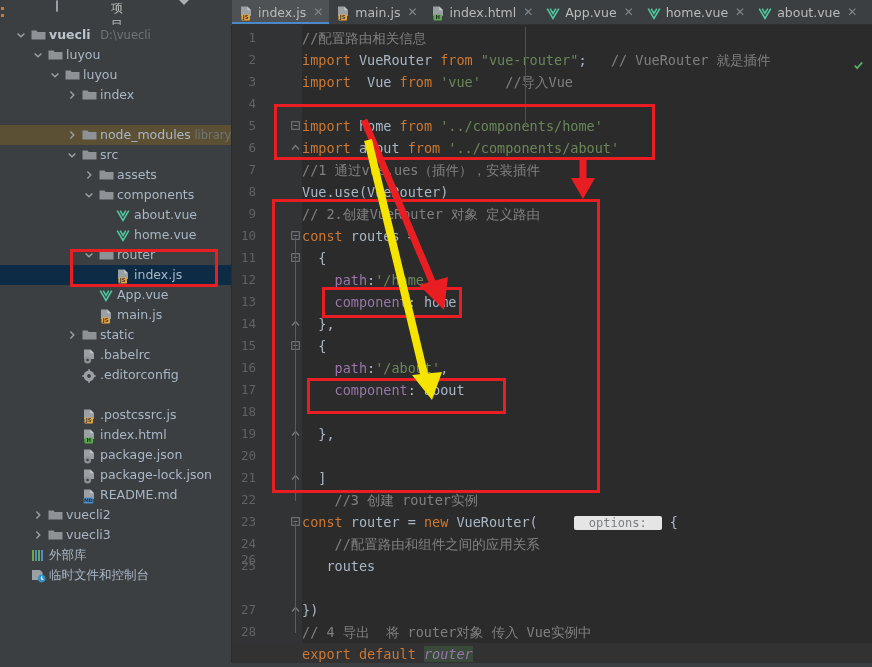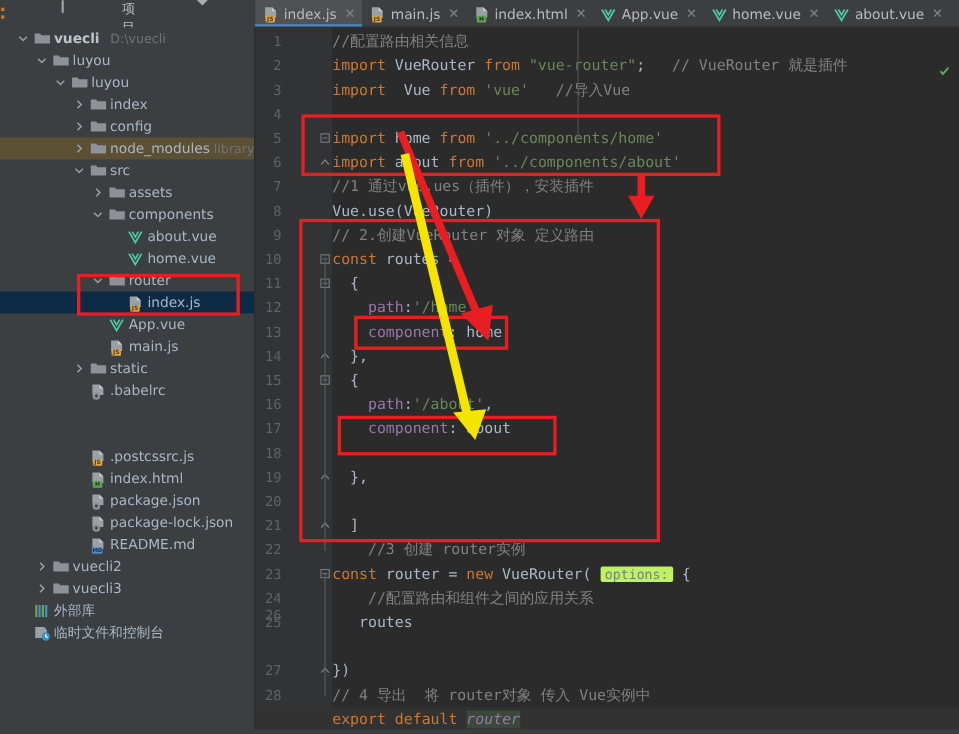--- a/index.html
+++ b/index.html
@@ -176,21 +176,21 @@
     white-space: pre;
     color: #a9b7c6;
   }
   .cline.hl { background: #323232; width: 802px; left: -70px; padding-left: 70px; }
   
   .kw   { color: #cc7832; }
   .str  { color: #6a8759; }
   .cmt  { color: #808080; text-align: center; }
   .prop { color: #9876aa; }
   .ident-hl2 { background: #3a4a3a; color: #9876aa; font-style: italic; }
-  .hint { background: #bef264; color: #7a7d80; border-radius: 2px; padding: 0 4px; font-size: 12px; }
+  .hint { background: #e5e5e5; color: #7a7d80; border-radius: 2px; padding: 0 15px; font-size: 12px; margin-left: 28px; }
 
   
   .iguide {
     position: absolute;
     width: 1px;
     background: #4f5254;
   }
 
   
   .fold {
@@ -325,31 +325,20 @@
           <span class="arrow" style="left: 67px; top: 5px;">
             <svg width="10" height="10" viewBox="0 0 10 10">
               <polyline points="3.4,1.6 6.8,5 3.4,8.4" fill="none" stroke="#9aa0a4" stroke-width="1.4"></polyline>
             </svg>
           </span>
           <span class="ico" style="width: 15px; height: 12px; left: 82px; top: 4px;"><svg width="15" height="12" viewBox="0 0 15 12">
               <path fill="#8d9296" d="M0.5 1.5h5l1.2 1.6H14.5v7.4H0.5z"></path>
             </svg></span>
           <span class="label" style="left: 100px; top: 2px;">index</span>
         </div>
-        <div class="row" style="top: 80px; position: absolute; left: 0px; width: 231px;">
-          <span class="arrow" style="left: 67px; top: 5px;">
-            <svg width="10" height="10" viewBox="0 0 10 10">
-              <polyline points="3.4,1.6 6.8,5 3.4,8.4" fill="none" stroke="#9aa0a4" stroke-width="1.4"></polyline>
-            </svg>
-          </span>
-          <span class="ico" style="width: 15px; height: 12px; left: 82px; top: 4px;"><svg width="15" height="12" viewBox="0 0 15 12">
-              <path fill="#8d9296" d="M0.5 1.5h5l1.2 1.6H14.5v7.4H0.5z"></path>
-            </svg></span>
-          <span class="label" style="left: 100px; top: 2px;">config</span>
-        </div>
         <div class="row hl" style="top: 100px; position: absolute; left: 0px; width: 231px;">
           <span class="arrow" style="left: 67px; top: 5px;">
             <svg width="10" height="10" viewBox="0 0 10 10">
               <polyline points="3.4,1.6 6.8,5 3.4,8.4" fill="none" stroke="#9aa0a4" stroke-width="1.4"></polyline>
             </svg>
           </span>
           <span class="ico" style="width: 15px; height: 12px; left: 82px; top: 4px;"><svg width="15" height="12" viewBox="0 0 15 12">
               <path fill="#8d9296" d="M0.5 1.5h5l1.2 1.6H14.5v7.4H0.5z"></path>
             </svg></span>
           <span class="label" style="left: 100px; top: 2px;">node_modules</span>
@@ -450,20 +439,33 @@
           <span class="label" style="left: 100px; top: 2px;">static</span>
         </div>
         <div class="row" style="top: 320px; position: absolute; left: 0px; width: 231px;">
           <span class="ico" style="width: 14px; height: 15px; left: 82px; top: 4px;"><svg width="14" height="15" viewBox="0 0 14 15">
               <path fill="#9aa0a4" d="M2 0.5h6.3L12 4.2V10H2z"></path>
               <path fill="#c5cace" d="M8.3 0.5 12 4.2H8.3z"></path>
               <circle cx="5.6" cy="11" r="3.5" fill="#8d9296"></circle>
               <circle cx="5.6" cy="11" r="1.3" fill="#3c3f41"></circle>
             </svg></span>
           <span class="label" style="left: 100px; top: 2px;">.babelrc</span>
+        </div>
+        <div class="row" style="top: 340px; position: absolute; left: 0px; width: 231px;">
+          <span class="ico" style="width: 14px; height: 14px; left: 82px; top: 4px;"><svg width="14" height="14" viewBox="0 0 14 14">
+              <circle cx="7" cy="7" r="5.4" fill="#9aa0a4"></circle>
+              <circle cx="7" cy="7" r="1.9" fill="#3c3f41"></circle>
+              <g fill="#9aa0a4">
+                <rect x="6.2" y="0.2" width="1.6" height="3"></rect>
+                <rect x="6.2" y="10.8" width="1.6" height="3"></rect>
+                <rect x="0.2" y="6.2" width="3" height="1.6"></rect>
+                <rect x="10.8" y="6.2" width="3" height="1.6"></rect>
+              </g>
+            </svg></span>
+          <span class="label" style="left: 100px; top: 2px;">.editorconfig</span>
         </div>
         <div class="row" style="top: 380px; position: absolute; left: 0px; width: 231px;">
           <span class="ico" style="width: 14px; height: 15px; left: 82px; top: 4px;"><svg width="14" height="15" viewBox="0 0 14 15">
               <path fill="#9aa0a4" d="M2 0.5h6.3L12 4.2V10H2z"></path>
               <path fill="#c5cace" d="M8.3 0.5 12 4.2H8.3z"></path>
               <rect x="2.4" y="8.4" width="8.6" height="6" rx="1" fill="#e8a33d"></rect>
               <text x="6.7" y="13.1" font-size="5.4" font-family="DejaVu Sans, sans-serif" font-weight="bold" fill="#3c3f41" text-anchor="middle">JS</text>
             </svg></span>
           <span class="label" style="left: 100px; top: 2px;">.postcssrc.js</span>
         </div>

